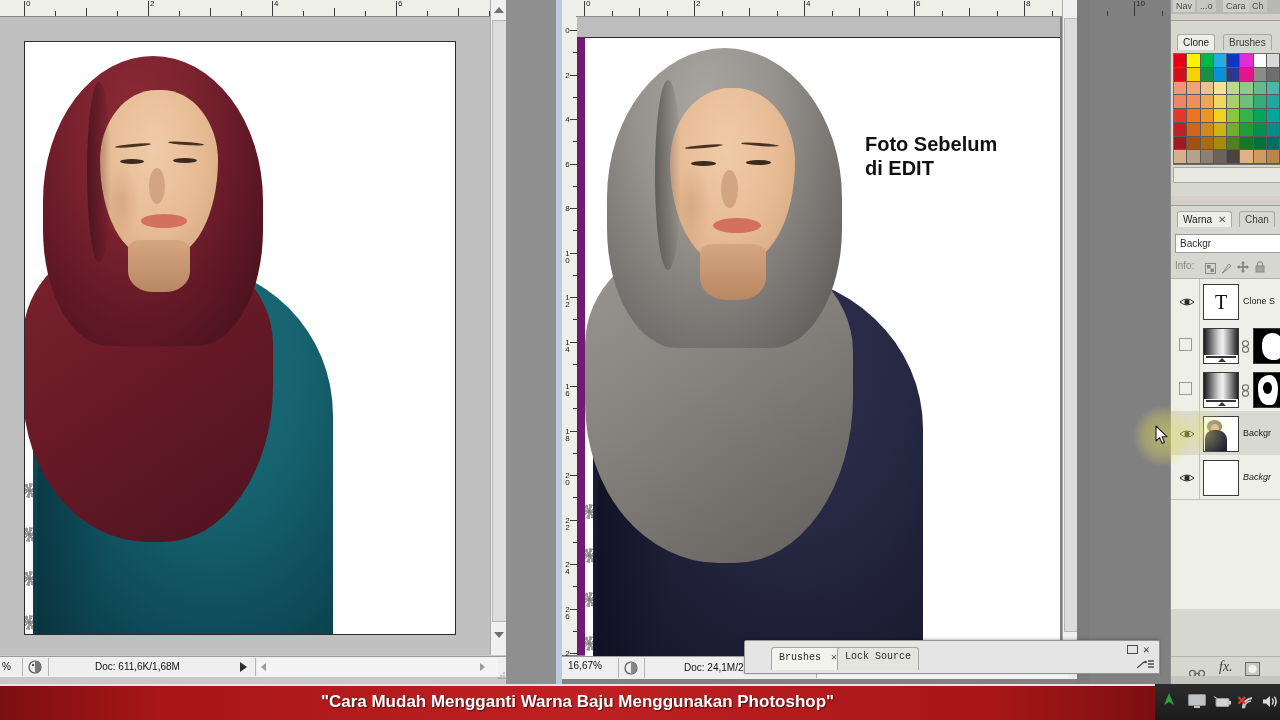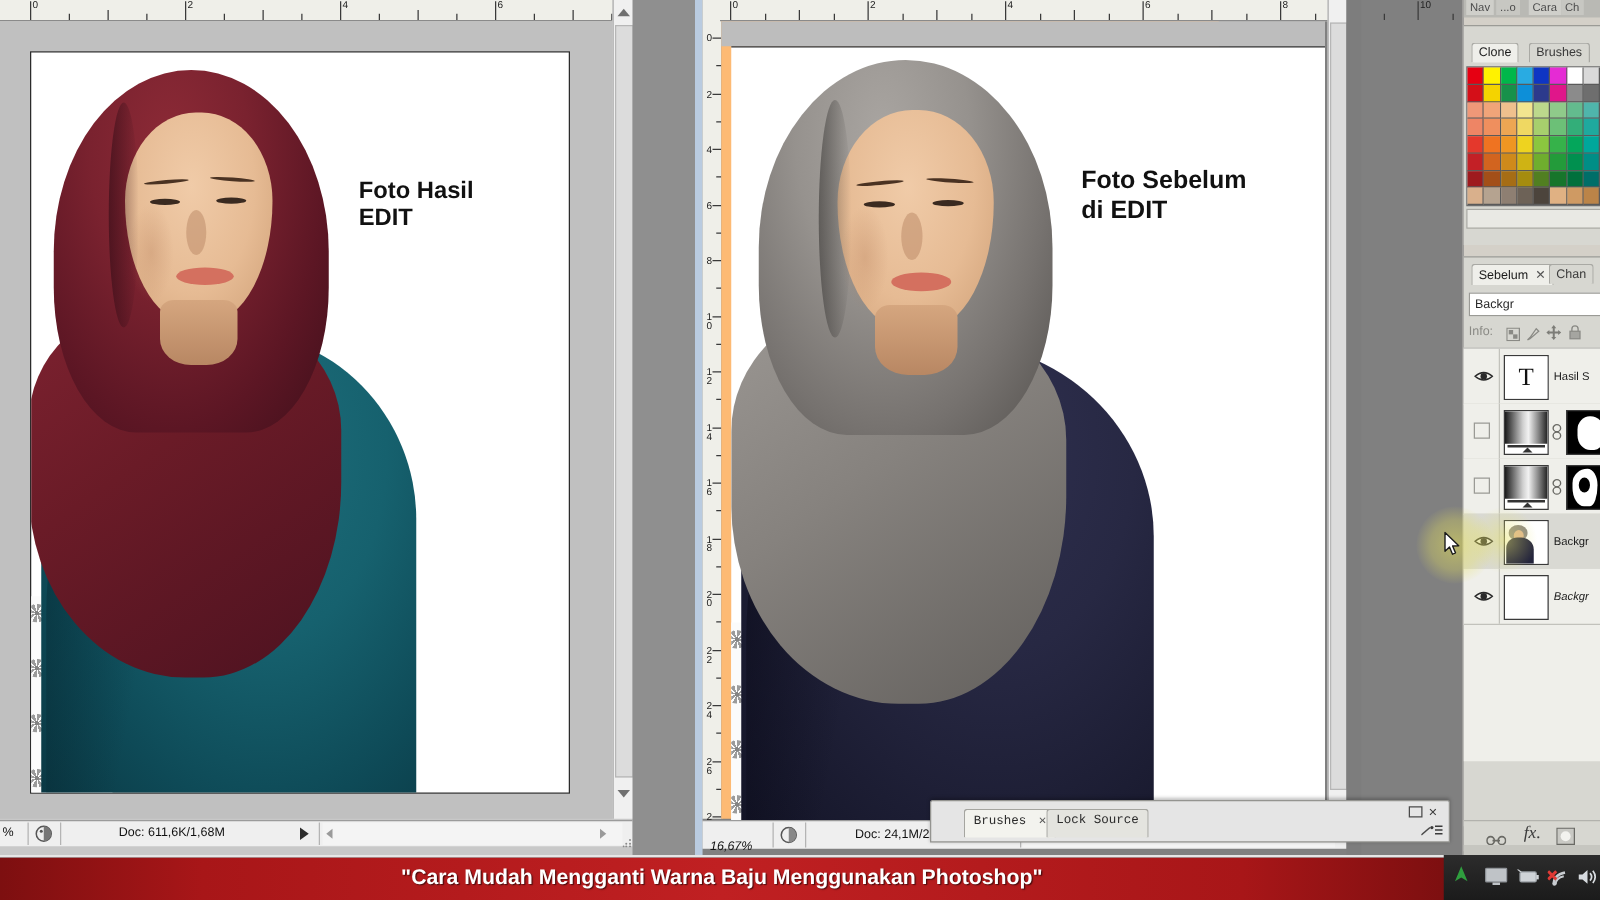--- a/index.html
+++ b/index.html
@@ -11,21 +11,21 @@
   .abs{position:absolute;}
 
   
   #doc1{left:0;top:0;width:512px;height:684px;background:#c8c8c8;}
   #doc1-ruler-h{left:0;top:0;width:490px;height:16px;background:#efefe9;border-bottom:1px solid #8a8a8a;}
   #doc1-canvas-area{left:0;top:17px;width:490px;height:638px;background:#c0c0c0;}
   #doc1-vscroll{left:490px;top:0;width:16px;height:655px;background:#f0f0f0;border-left:1px solid #aaa;}
   #doc1-status{left:0;top:656px;width:506px;height:20px;background:#efefef;border-top:1px solid #9b9b9b;}
   #doc2-ruler-h{left:576px;top:0;width:500px;height:16px;background:#efefe9;border-bottom:1px solid #8a8a8a;}
   #doc2-ruler-v{left:562px;top:0;width:15px;height:655px;background:#efefe9;border-right:1px solid #8a8a8a;}
-  #doc2-canvas-area{left:577px;top:17px;width:398px;height:638px;background:#fdba74;}
+  #doc2-canvas-area{left:577px;top:17px;width:398px;height:638px;background:#701a75;}
   #doc2-vscroll{left:1062px;top:0;width:15px;height:640px;background:#f0f0f0;border-left:1px solid #aaa;}
   #doc2-status{left:562px;top:656px;width:515px;height:22px;background:#efefef;border-top:1px solid #9b9b9b;}
 
   .ruler-tick{position:absolute;bottom:0;width:1px;background:#3a3a3a;}
   .ruler-num{position:absolute;top:-1px;font-size:8px;color:#222;font-family:"Liberation Sans",sans-serif;line-height:9px;}
   .rulerv-num{position:absolute;font-size:8px;color:#222;width:8px;text-align:center;line-height:7px;letter-spacing:-1px;}
   .rulerv-tick{position:absolute;right:0;height:1px;background:#3a3a3a;}
 
   
   .photo-frame{position:absolute;background:#fff;border:1px solid #2b2b2b;overflow:hidden;}
@@ -186,24 +186,20 @@
         <div class="nose" style="left:124px;top:126px;width:16px;height:36px;"></div>
         <div class="lips" style="left:116px;top:172px;width:46px;height:14px;"></div>
 
         <div style="position:absolute;left:78px;top:120px;width:36px;height:80px;border-radius:50%;
                     background:radial-gradient(ellipse,rgba(180,125,90,.30),rgba(180,125,90,0) 70%);"></div>
 
         <div style="position:absolute;left:62px;top:40px;width:24px;height:180px;border-radius:50%;
                     background:linear-gradient(90deg,rgba(50,12,22,.6),rgba(50,12,22,0));"></div>
       </div>
 
-      <div class="photo-label" style="left:262px;top:100px;font-size:19px;">
-        <span>Foto Hasil</span><br>
-        <span>EDIT</span>
-      </div>
     </div>
   </div>
 
   <div class="abs" id="doc1-vscroll">
     <div class="abs" style="left:3px;top:7px;width:0;height:0;border-left:5px solid transparent;border-right:5px solid transparent;border-bottom:6px solid #707070;"></div>
     <div class="abs" style="left:1px;top:20px;width:13px;height:600px;background:#dcdcdc;border:1px solid #b6b6b6;"></div>
     <div class="abs" style="left:3px;top:632px;width:0;height:0;border-left:5px solid transparent;border-right:5px solid transparent;border-top:6px solid #707070;"></div>
   </div>
 
   <div class="abs" id="doc1-status">
@@ -385,21 +381,21 @@
     </div>
   </div>
 </div>
 
 <div class="abs" id="doc2-vscroll">
   <div class="abs" style="left:1px;top:18px;width:12px;height:612px;background:#dcdcdc;border:1px solid #b6b6b6;"></div>
 </div>
 <div class="abs" style="left:1077px;top:0;width:12px;height:684px;background:#7d7d7d;"></div>
 
 <div class="abs" id="doc2-status">
-  <div class="zoombox" style="left:6px;top:15px;font-style:italic;">16,67%</div>
+  <div class="zoombox" style="left:6px;top:3px;">16,67%</div>
   <div class="sep" style="left:56px;top:1px;height:20px;"></div>
   <div class="abs" style="left:62px;top:4px;width:14px;height:14px;">
     <svg viewBox="0 0 14 14" width="14" height="14">
         <circle cx="7" cy="7" r="6" fill="none" stroke="#555" stroke-width="1.2"></circle>
         <path d="M7 1 A6 6 0 0 1 7 13 Z" fill="#888"></path>
       </svg>
   </div>
   <div class="sep" style="left:82px;top:1px;height:20px;"></div>
   <div class="doctext" style="left:122px;top:5px;">Doc: 24,1M/22,7M</div>
   <div class="abs" style="left:240px;top:6px;width:0;height:0;border-top:5px solid transparent;border-bottom:5px solid transparent;border-left:7px solid #2d2d2d;"></div>
@@ -520,21 +516,21 @@
         <div class="sw" style="background: rgb(76, 68, 60); box-sizing: border-box; border-right: 1px solid rgb(90, 90, 90); border-bottom: 1px solid rgb(90, 90, 90);"></div>
         <div class="sw" style="background: rgb(224, 177, 131); box-sizing: border-box; border-right: 1px solid rgb(90, 90, 90); border-bottom: 1px solid rgb(90, 90, 90);"></div>
         <div class="sw" style="background: rgb(207, 154, 99); box-sizing: border-box; border-right: 1px solid rgb(90, 90, 90); border-bottom: 1px solid rgb(90, 90, 90);"></div>
         <div class="sw" style="background: rgb(187, 132, 72); box-sizing: border-box; border-right: 1px solid rgb(90, 90, 90); border-bottom: 1px solid rgb(90, 90, 90);"></div>
       </div>
     <div class="abs" style="left:2px;top:146px;width:106px;height:14px;background:#e9e9e4;border:1px solid #a8a8a3;"></div>
   </div>
 
   <div class="abs" style="left:0;top:205px;width:110px;height:455px;background:#d7d7d1;border-top:1px solid #9b9b96;">
     <div class="pnl-tab active" style="left:6px;top:5px;">
-      <span>Sebelum</span>
+      <span>Warna</span>
       <span style="color:#555;margin-left:3px;">✕</span>
     </div>
     <div class="pnl-tab" style="left:68px;top:5px;">
       <span>Chan</span>
     </div>
 
     <div class="abs" style="left:4px;top:28px;width:104px;height:17px;background:#fff;border:1px solid #9a9a95;">
       <span style="position:absolute;left:4px;top:3px;font-size:10px;color:#2a2a2a;">Backgr</span>
     </div>
 
@@ -573,21 +569,21 @@
             <svg width="16" height="12" viewBox="0 0 16 12">
                 <path d="M1 6 Q8 0 15 6 Q8 12 1 6 Z" fill="#efefea" stroke="#2a2a2a" stroke-width="1"></path>
                 <circle cx="8" cy="6" r="2.6" fill="#2a2a2a"></circle>
               </svg>
           </span>
         </div>
         <div class="thumb" style="left:32px;">
           <div style="position:absolute;left:0;top:0;width:100%;height:100%;background:#fff;
                       font-family:'Liberation Serif',serif;font-size:20px;color:#111;text-align:center;line-height:34px;">T</div>
         </div>
-        <span class="lname" style="left:72px;">Hasil S</span>
+        <span class="lname" style="left:72px;">Clone S</span>
       </div>
 
       <div class="layer-row" style="top:44px;">
         <div class="eye-cell">
           <span class="eye-empty"></span>
         </div>
         <div class="thumb" style="left:32px;">
           <div style="position:absolute;left:0;top:0;width:100%;height:26px;background:linear-gradient(90deg,#1a1a1a,#cfcfcf 42%,#f2f2f2 55%,#8a8a8a 78%,#222);"></div>
           <div style="position:absolute;left:2px;top:27px;width:30px;height:1.5px;background:#333;"></div>
           <div style="position:absolute;left:14px;top:29px;width:0;height:0;border-left:4px solid transparent;border-right:4px solid transparent;border-bottom:4px solid #333;"></div>

